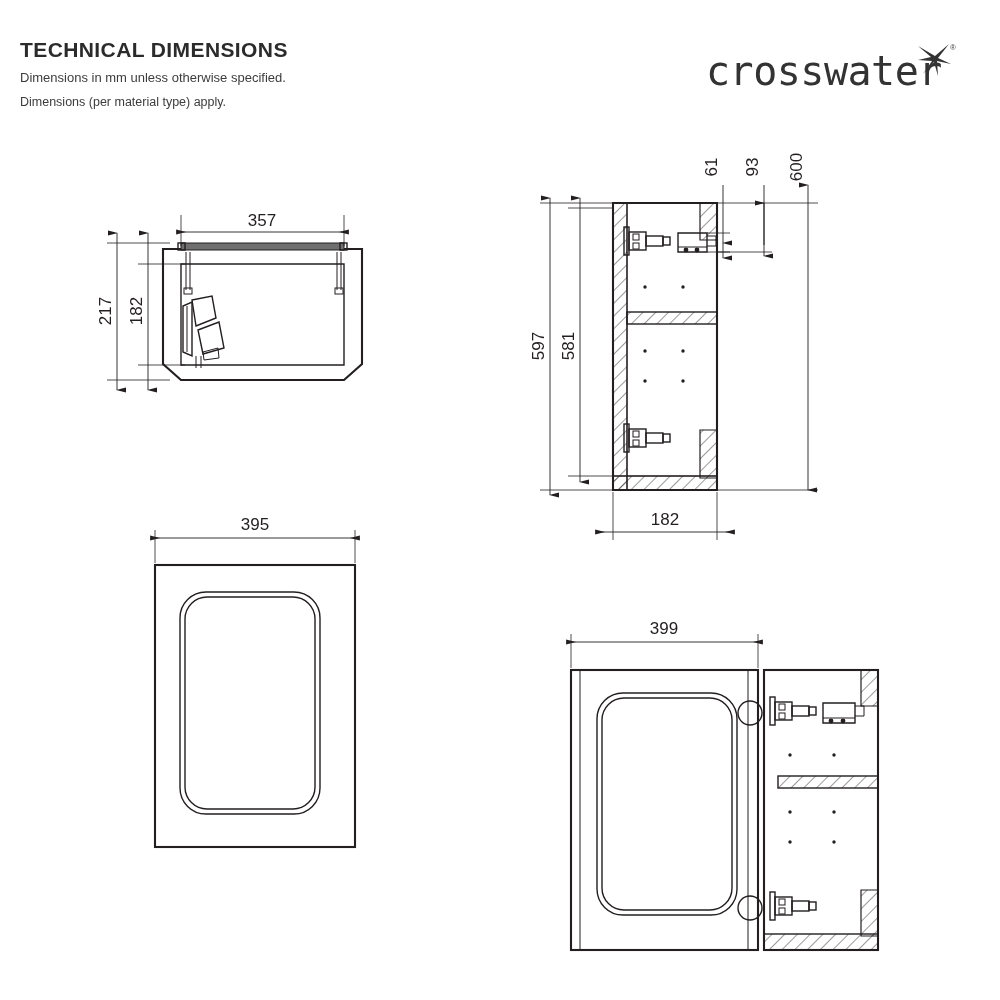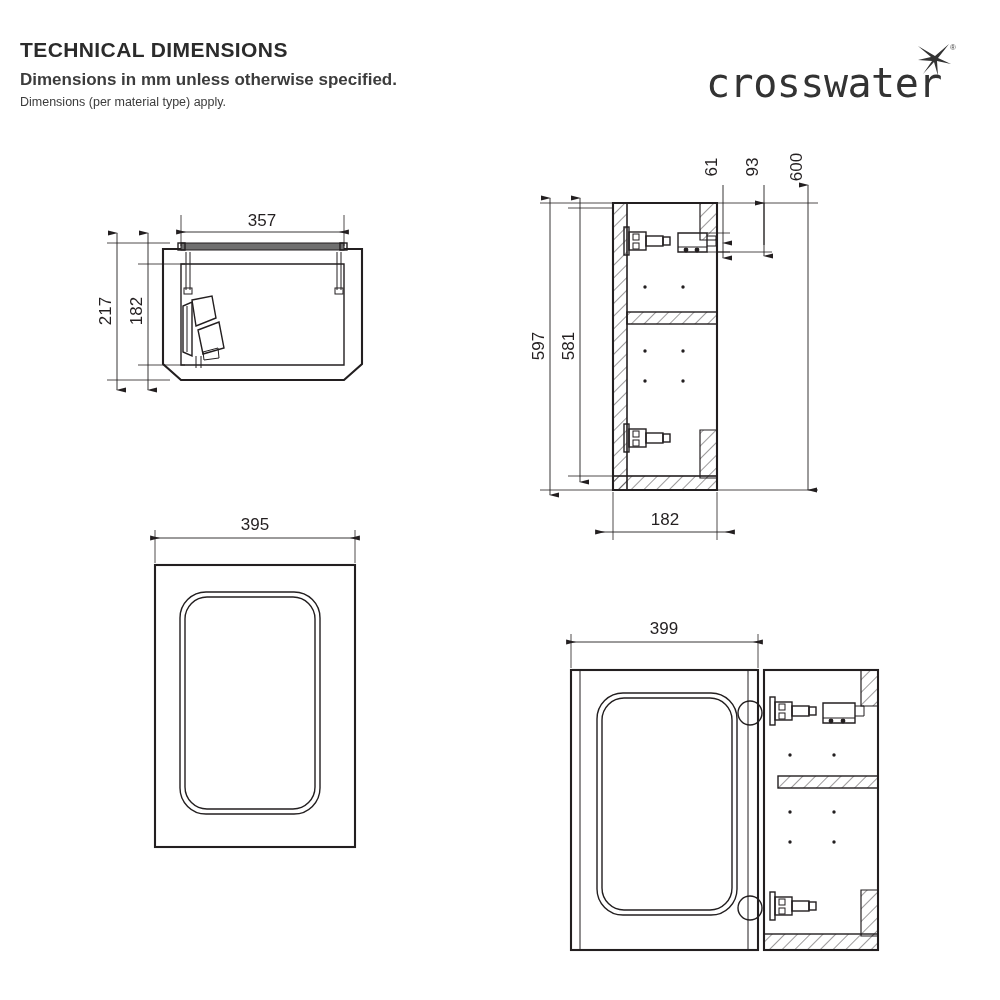--- a/index.html
+++ b/index.html
@@ -16,34 +16,34 @@
 
   
   .hdr-title{
     position:absolute;left:20px;top:38px;
     font-size:21px;font-weight:bold;letter-spacing:.4px;
     color:#2b2b2b;
     white-space:nowrap;
   }
   .hdr-sub1{
     position:absolute;left:20px;top:70px;
-    font-size:17px;color:#3c3c3c;white-space:nowrap;font-weight:bold;
+    font-size:13px;color:#3c3c3c;white-space:nowrap;
   }
   .hdr-sub2{
     position:absolute;left:20px;top:95px;
     font-size:12.5px;color:#3c3c3c;white-space:nowrap;
   }
 
   
   .logo{
     position:absolute;left:706px;top:40px;
     width:250px;height:58px;
   }
   .logo-word{
-    position:absolute;left:0;top:20px;
+    position:absolute;left:0;top:8px;
     font-size:40px;letter-spacing:-0.5px;
     color:#333333;
     font-family:"DejaVu Sans Mono", monospace;
     font-weight:400;
   }
   .logo-mark{position:absolute;left:209px;top:0px;}
   .logo-reg{
     position:absolute;left:244px;top:3px;
     font-size:8px;color:#444;
   }

